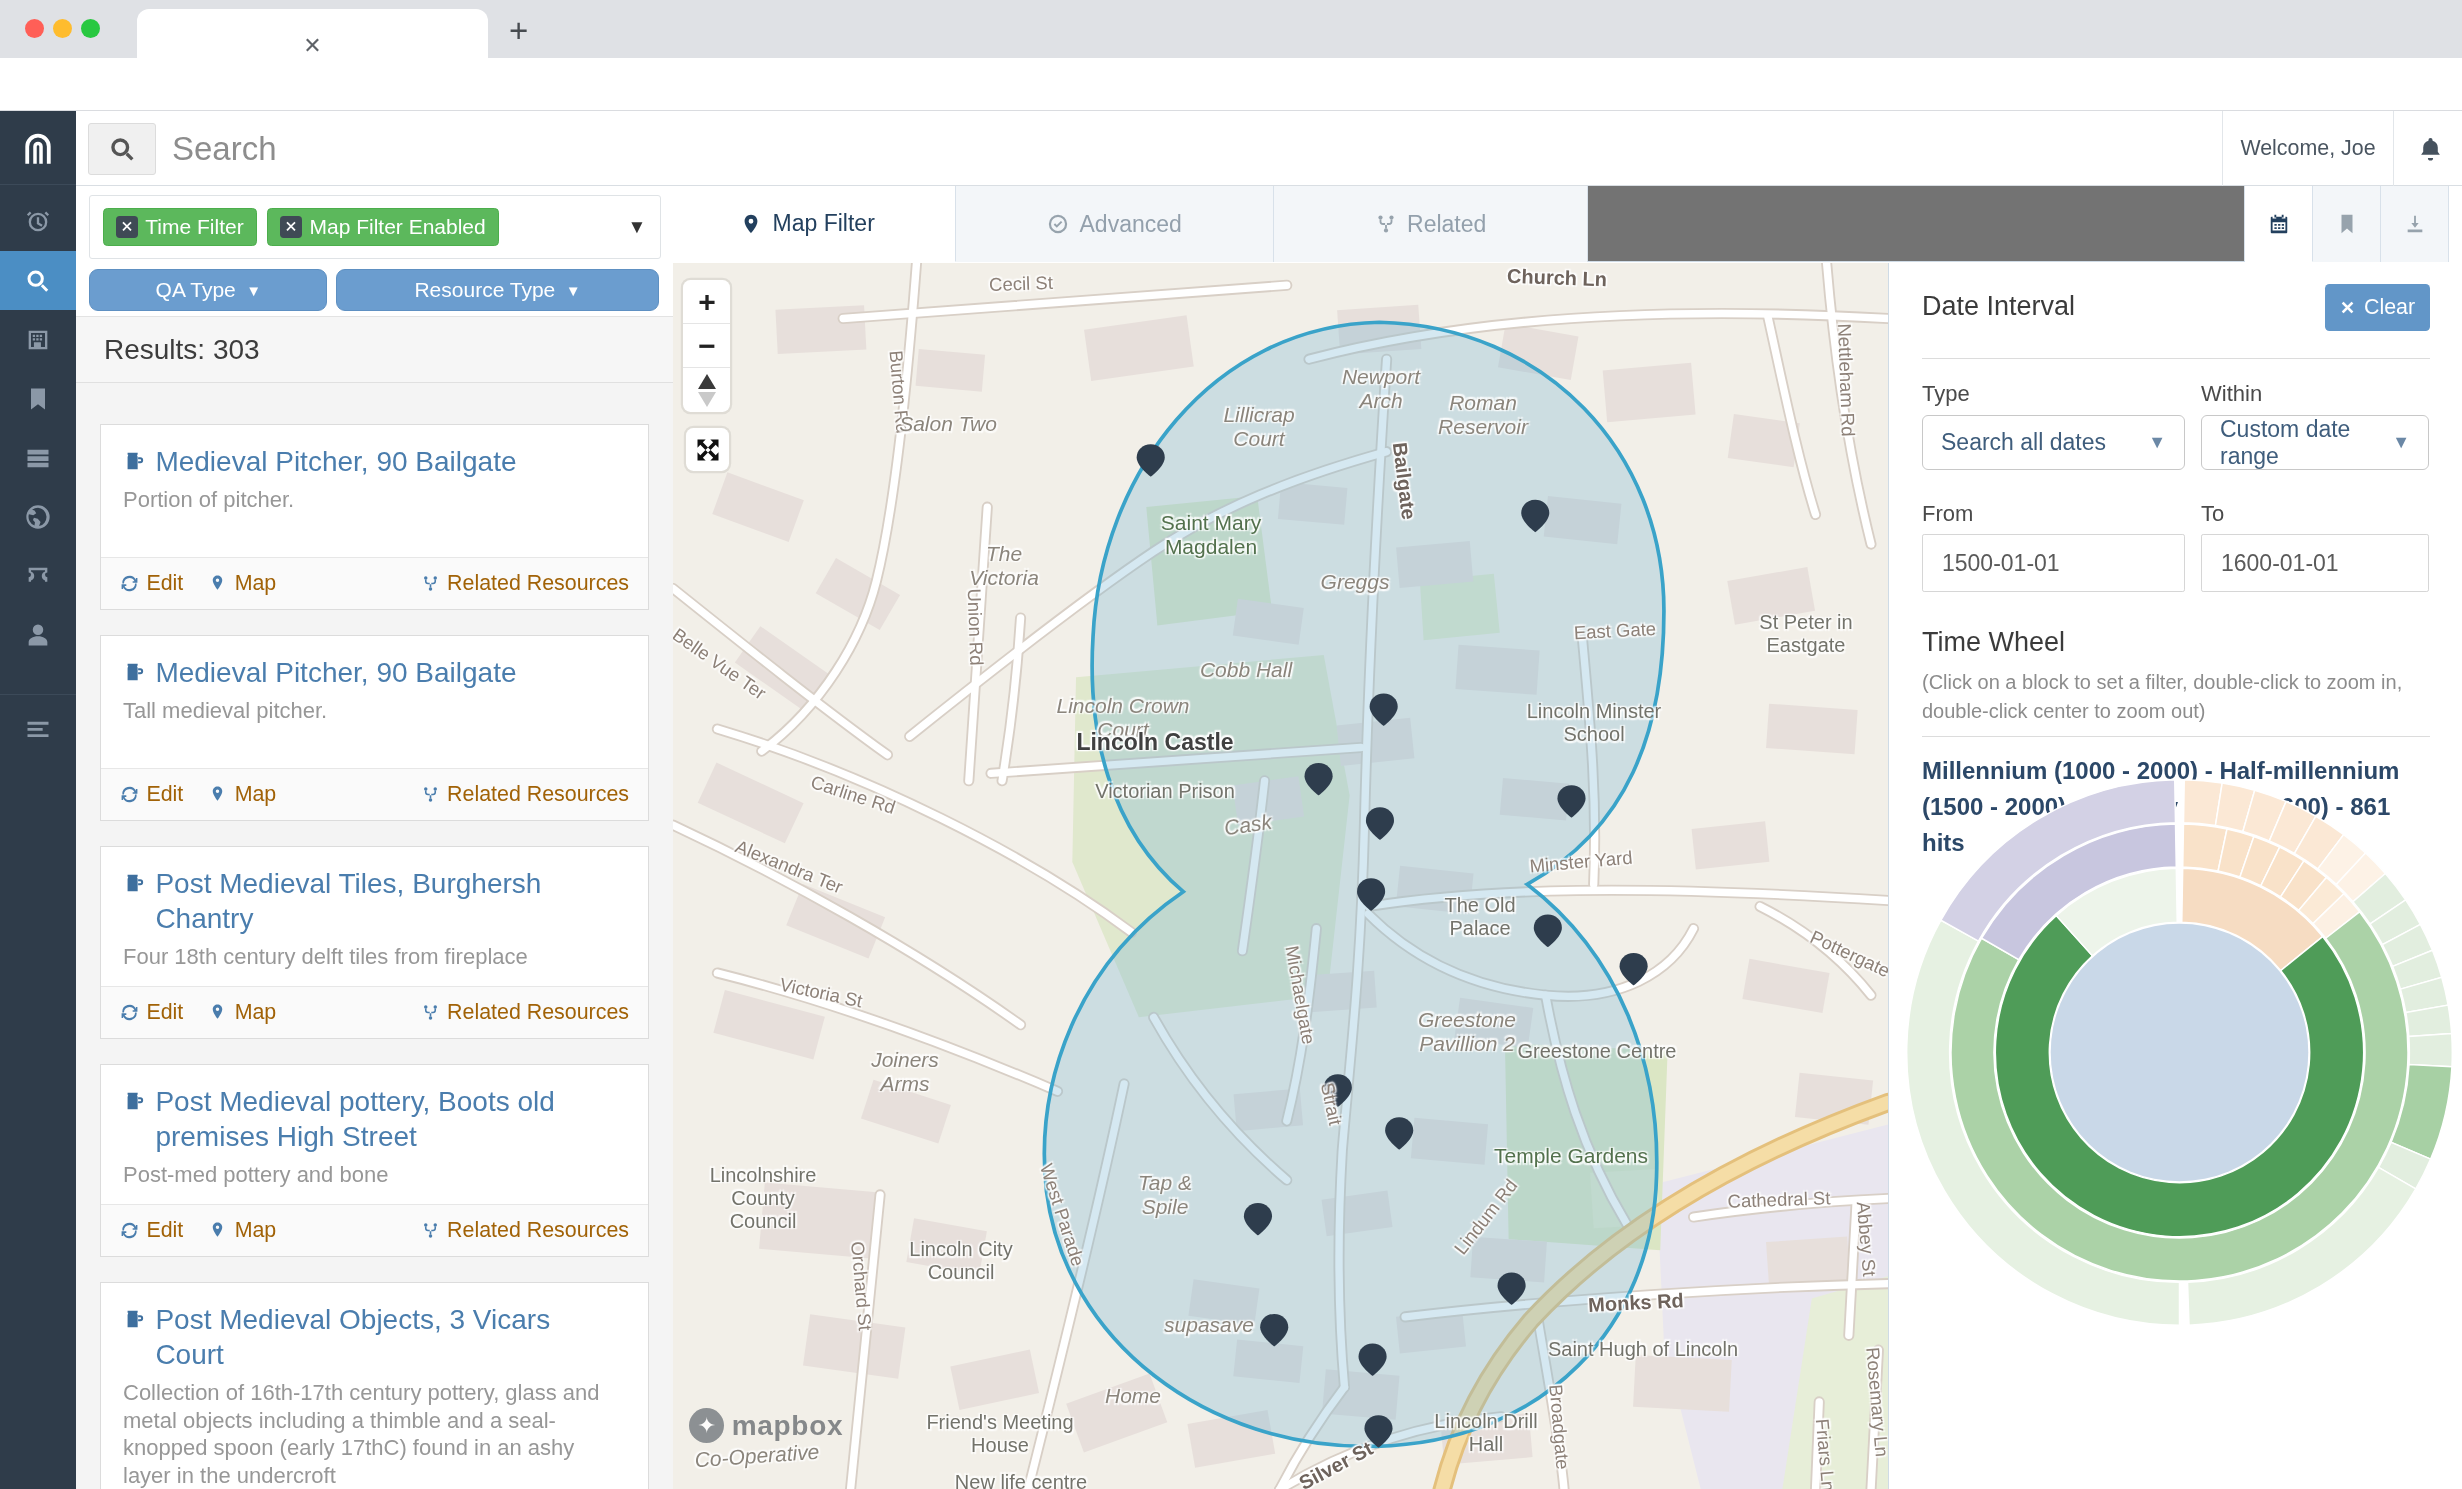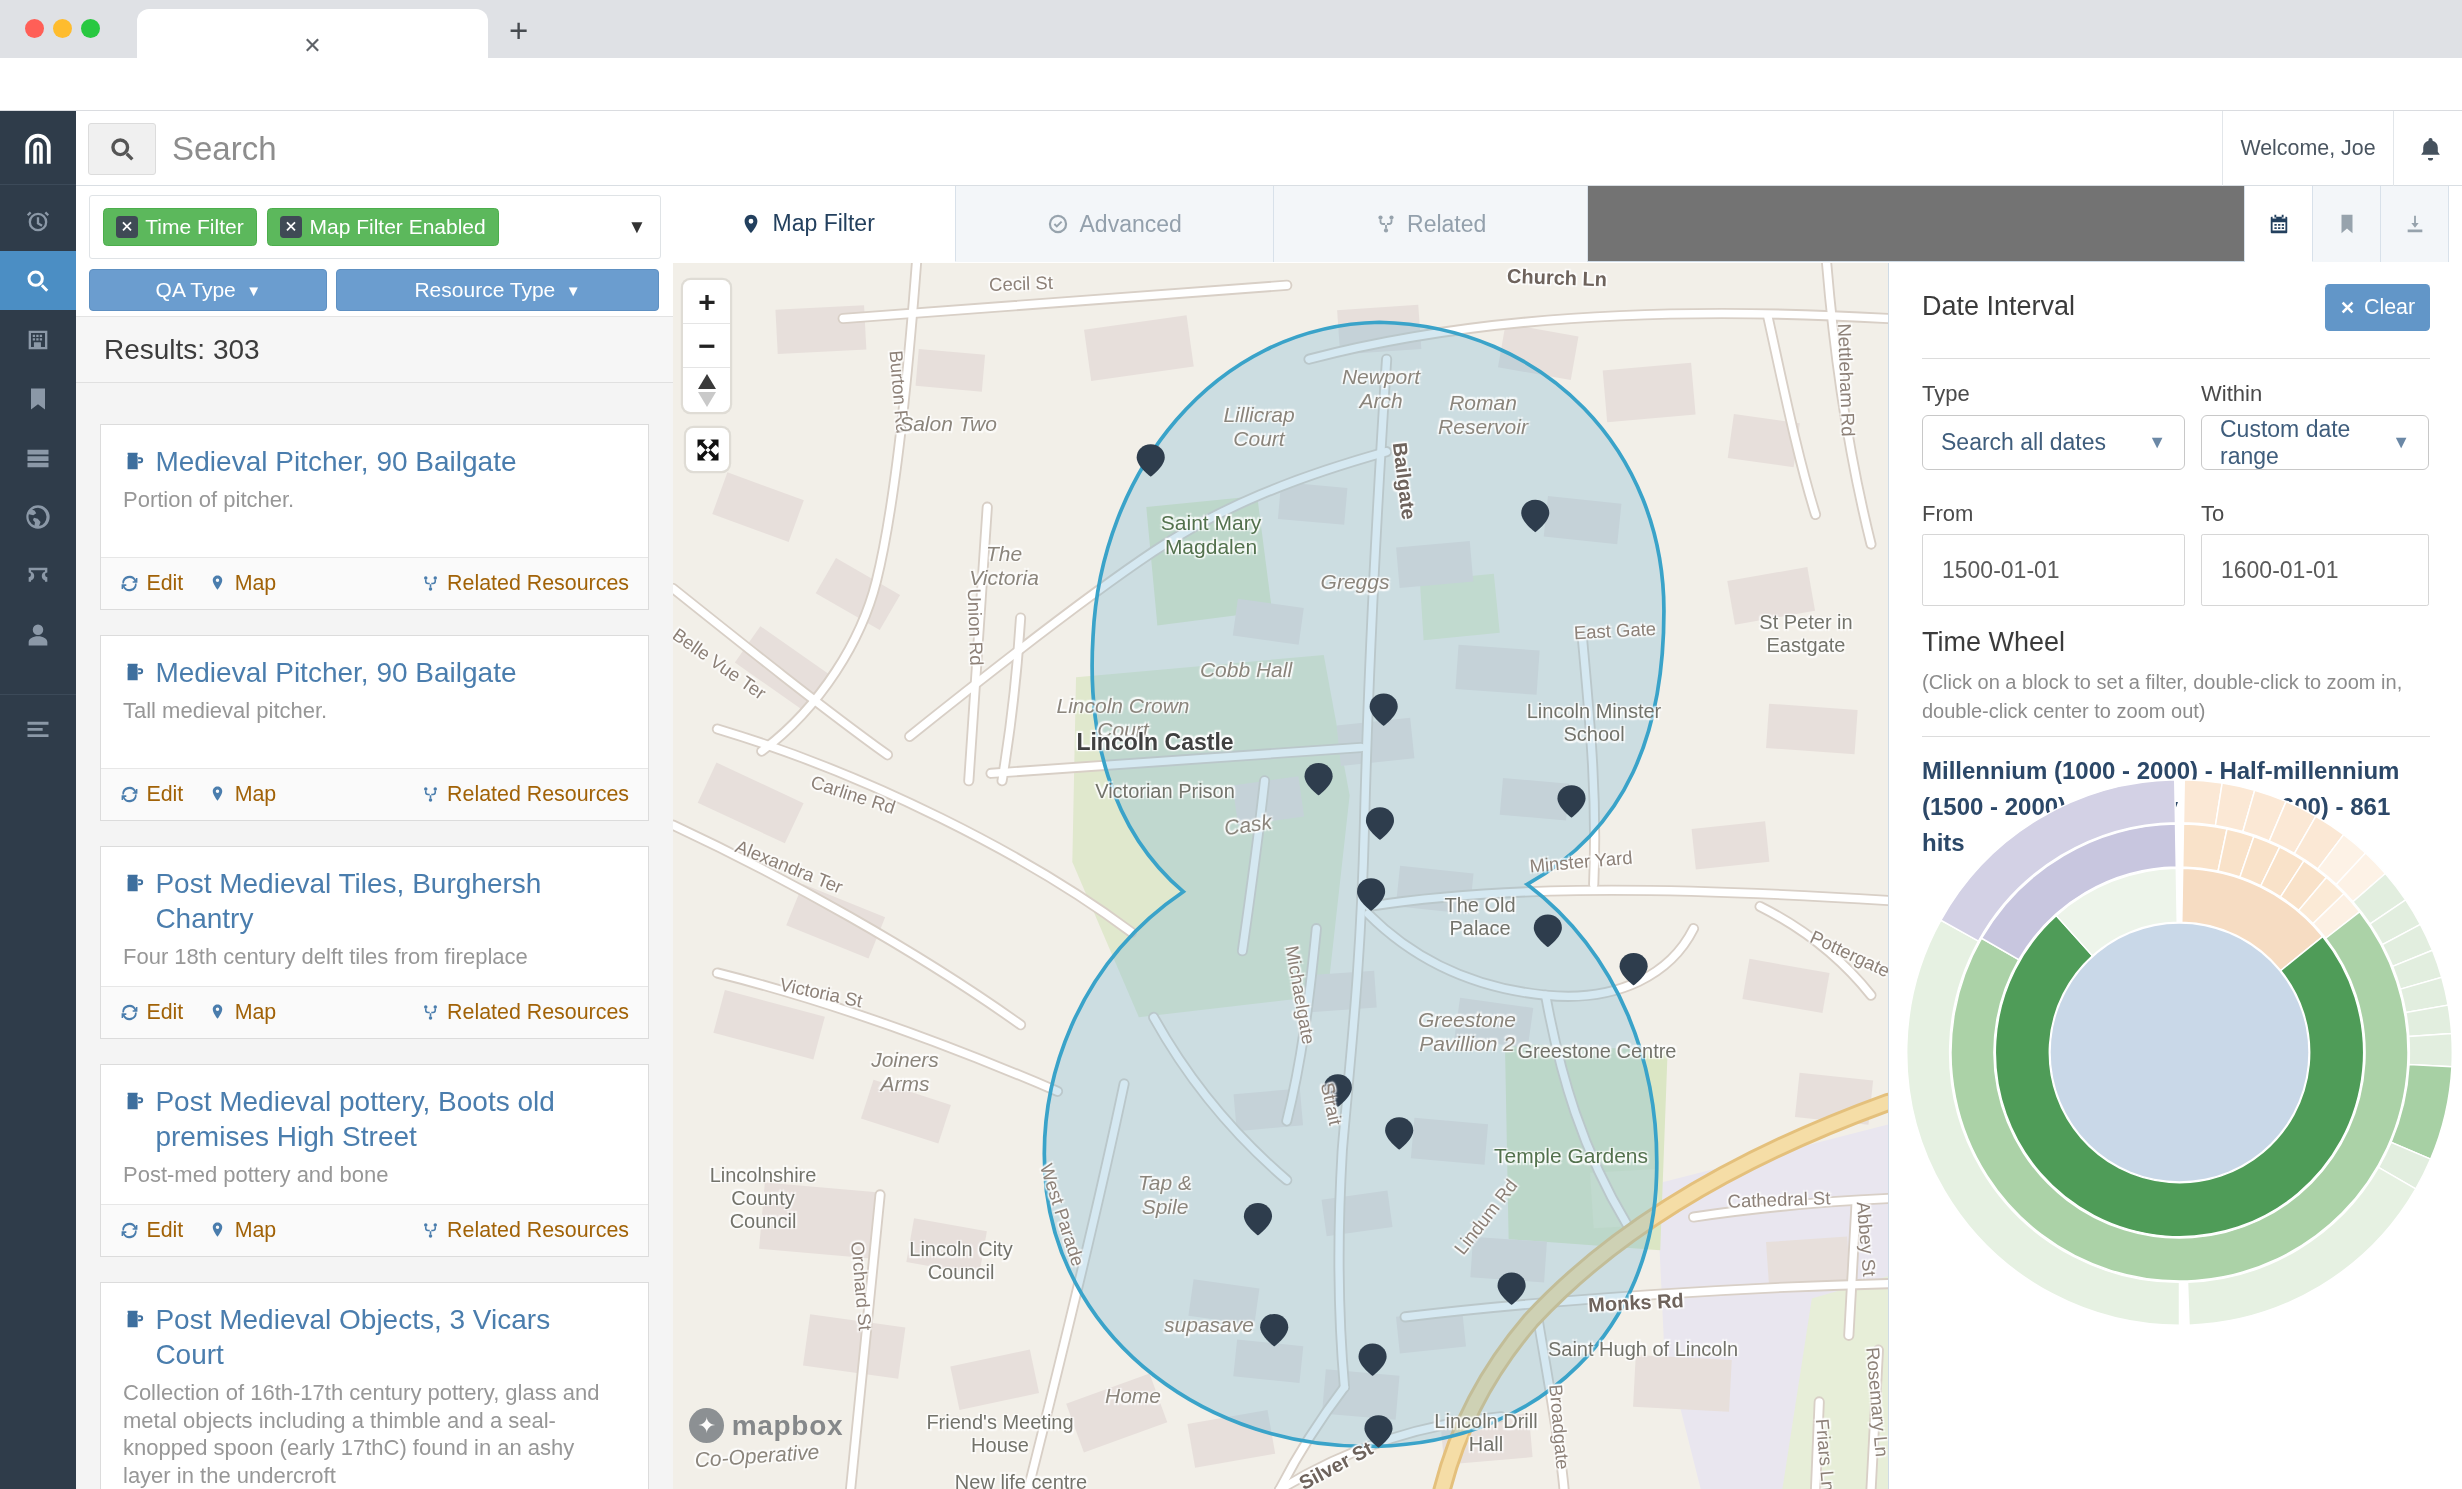--- a/index.html
+++ b/index.html
@@ -66,21 +66,21 @@
 
   
   #leftcol { top:186px; left:76px; width:597px; height:1303px; background:#fff; }
   #filtercard { left:12.6px; top:9px; width:572px; height:64px; background:#fff; border:0.7px solid #dfe3e6; border-radius:3px;
                 display:flex; align-items:center; padding:0 13.3px; gap:10.4px; }
   .greentag { background:#5cb85c; border:1.5px solid #4cae4c; border-radius:4.4px; color:#fff; font-size:21px;
               display:flex; align-items:center; gap:7.4px; padding:6px 12px; }
   .greentag .x { background:#3f4a55; border-radius:3.7px; width:22px; height:22px; display:flex; align-items:center;
                  justify-content:center; font-size:15.5px; color:#fff; }
   #filtercaret { margin-left:auto; color:#333; font-size:19px; }
-  .facetbtn { position:absolute; height:42px; background:#6b9dcf; border:0.7px solid #5e90c2; border-radius:4px; color:#fff;
+  .facetbtn { position:absolute; height:42px; background:#6b9dcf; border:0.7px solid #5e90c2; border-radius:9px; color:#fff;
               font-size:21px; display:flex; align-items:center; justify-content:center; gap:10.4px; }
   #resultsbar { left:0; top:130px; width:597px; height:67px; background:#f6f6f6; border-top:0.7px solid #e3e3e3;
                 border-bottom:0.7px solid #e0e0e0; display:flex; align-items:center; padding-left:28px;
                 font-size:28px; color:#3c3c3c; }
   #cardlist { left:0; top:197px; width:597px; height:1106px; background:#f4f4f4; overflow:hidden; padding:41px 24px 0 24px; }
   .rescard { background:#fff; border:0.7px solid #dcdcdc; margin-bottom:25px; }
   .rescard .body { padding:19px 22px 15px 22px; min-height:132px; }
   .rescard .trow { display:flex; gap:10.4px; align-items:flex-start; }
   .rescard .trow svg { width:22px; height:22px; fill:#3e6f9e; flex:none; margin-top:6px; }
   .rescard h3 { color:#4a7dad; font-size:28px; font-weight:400; line-height:1.25; }
@@ -118,21 +118,21 @@
   #mblogo .txt { font-size:28px; font-weight:bold; color:#73777a; letter-spacing:0.7px; }
 
   
   #rightpanel { top:263px; left:1888px; width:575px; height:1227px; background:#fff; border-left:0.7px solid #cfdbe6; overflow:hidden; }
   #di-title { left:33px; top:28px; font-size:27px; color:#3b3b3b; } 
   .panel-div { left:33px; width:508px; height:0.7px; background:#dcdcdc; }
   .plabel { font-size:22px; color:#4a4a4a; }
   .selectbox { position:absolute; height:55px; border:0.7px solid #c8c8c8; border-radius:6px; background:#fff;
                display:flex; align-items:center; padding:0 18px; font-size:23px; color:#3f5d7c; }
   .selectbox .caret { margin-left:auto; color:#6b88a6; font-size:18px; }
-  .inputbox { position:absolute; height:72px; border:0.7px solid #d6d6d6; border-radius:2.2px; background:#fff;
+  .inputbox { position:absolute; height:58px; border:0.7px solid #d6d6d6; border-radius:2.2px; background:#fff;
               display:flex; align-items:center; padding:0 19px; font-size:23px; color:#5a5a5a; }
   #tw-title { left:33px; top:364px; font-size:27px; color:#3b3b3b; }
   #tw-hint { left:33px; top:405px; width:503px; font-size:20px; color:#8c8c8c; line-height:1.45; }
   #tw-crumb { left:33px; top:490px; width:510px; font-size:24px; font-weight:bold; color:#2c4868; line-height:1.5; }
 </style>
 </head>
 <body>
 
 <div id="tabbar" class="abs">
   <div class="abs traffic" style="left:25px;background:#ff5f57"></div>

